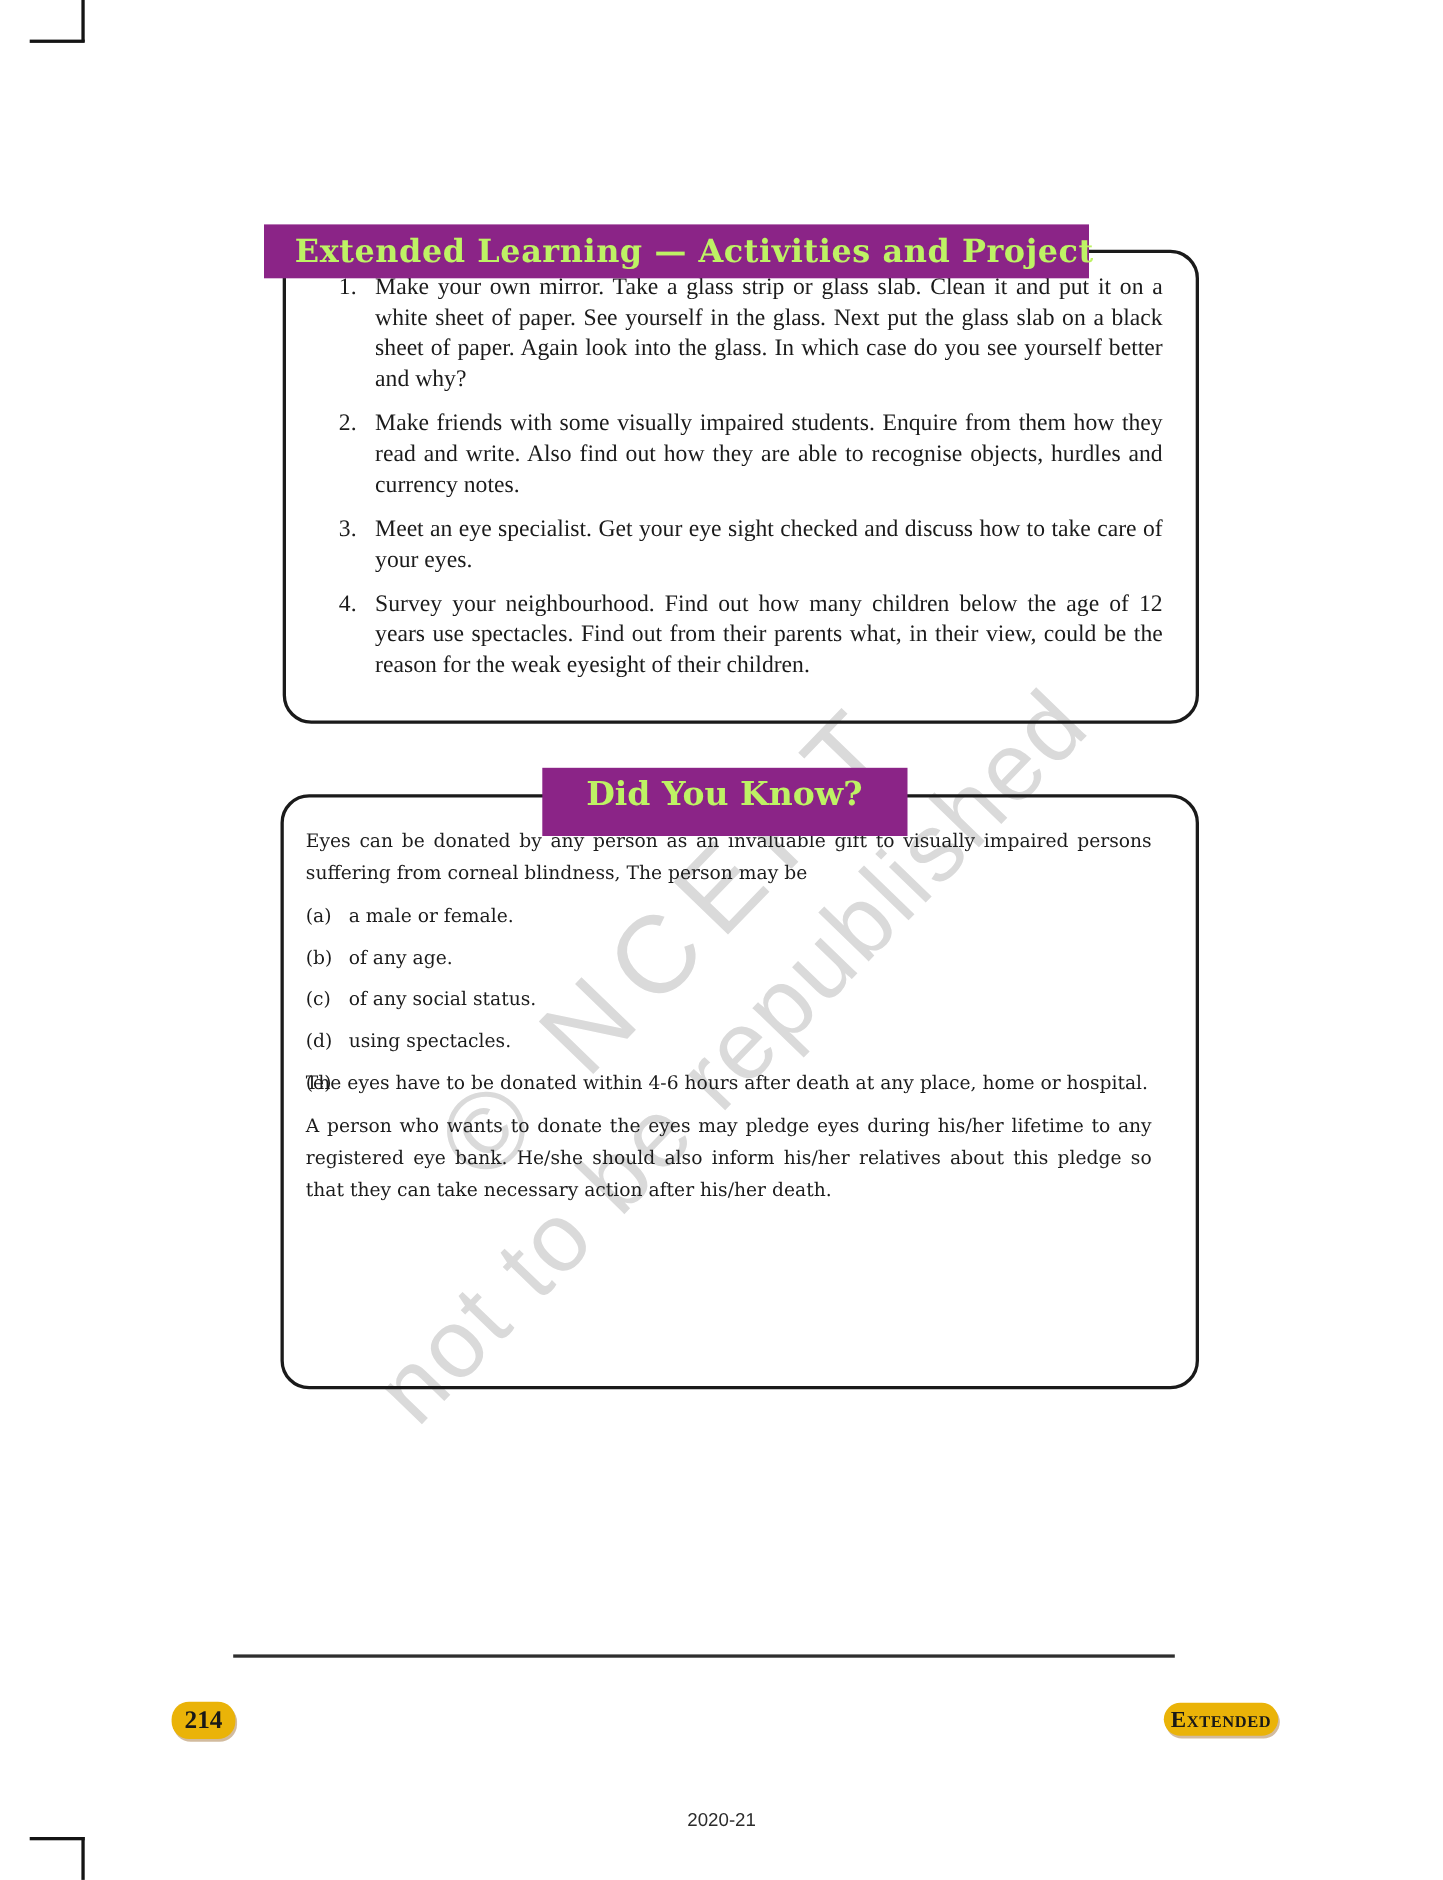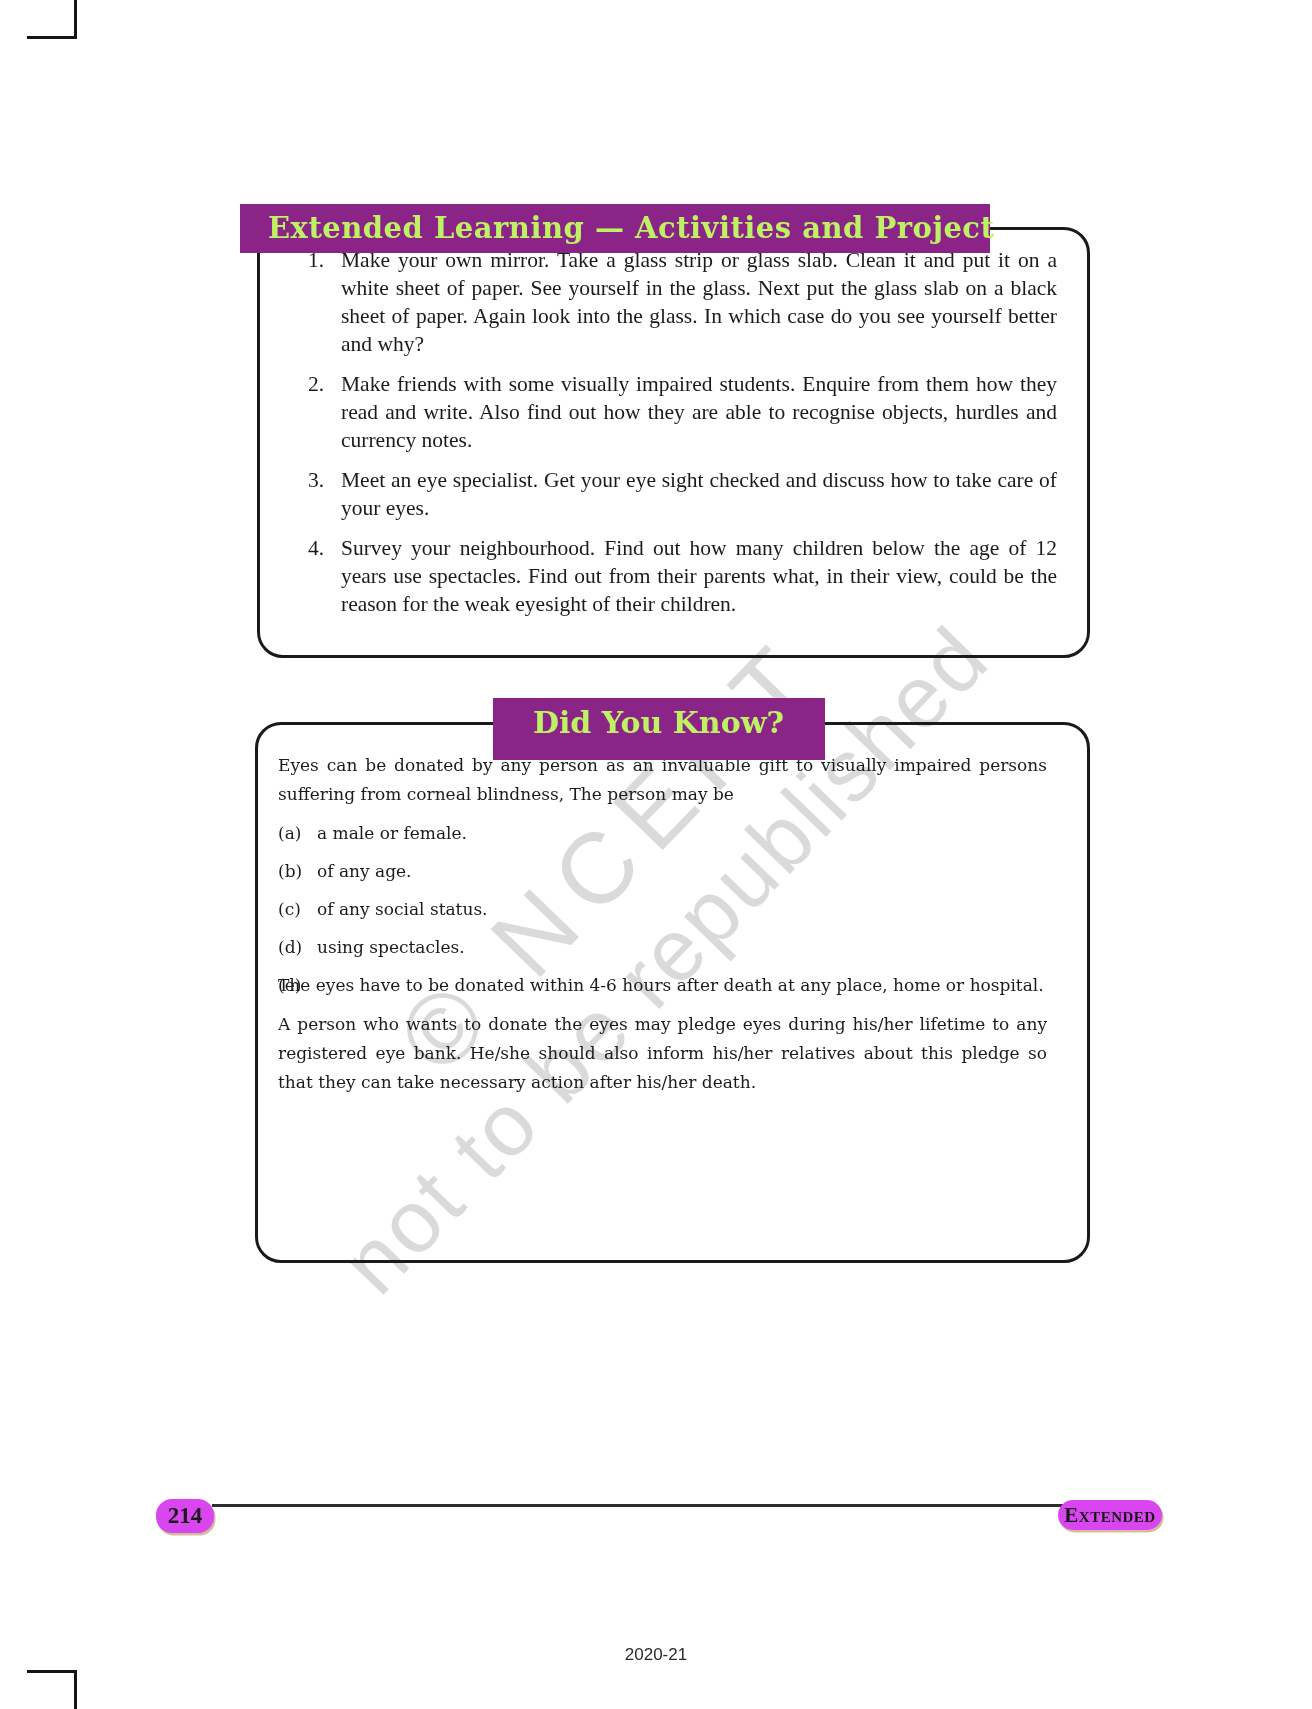--- a/index.html
+++ b/index.html
@@ -64,24 +64,24 @@
   }
   .dyk-content p{margin:0 0 10px 0;}
   .dyk-item{position:relative;padding-left:39px;margin-bottom:9px;}
   .dyk-item .lbl{position:absolute;left:0;top:0;}
   .dyk-note{margin-left:39px;}
 
   
   #footer-rule{position:absolute;left:212px;top:1504px;width:856px;height:3px;
                background:#2e2e2e;z-index:1;}
   .pill{
-    position:absolute;background:#d946ef;border-radius:16px;z-index:2;
+    position:absolute;background:#eab308;border-radius:16px;z-index:2;
     display:flex;align-items:center;justify-content:center;
     box-shadow:1.5px 2.5px 0 rgba(155,104,40,0.45);
-    font-family:"Liberation Serif",serif;font-weight:bold;color:#181818;
+    font-family:"Liberation Serif",serif;font-weight:bold;color:#181818;margin-top:48px;
   }
   #badge-page{left:156px;top:1499px;width:58px;height:34px;font-size:23px;}
   #badge-book{left:1058px;top:1500px;width:104px;height:30px;
               font-size:21px;font-variant:small-caps;letter-spacing:0.5px;}
   #year{
     position:absolute;left:0;top:1645px;width:1312px;text-align:center;
     font-family:"Liberation Sans",sans-serif;font-size:17px;color:#2b2b2b;
   }
 </style>
 </head>

